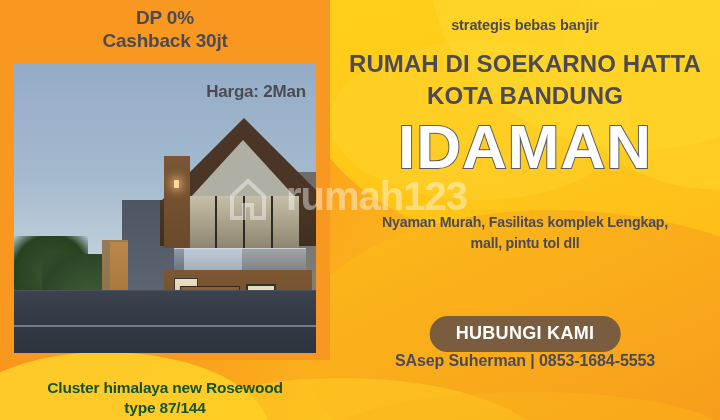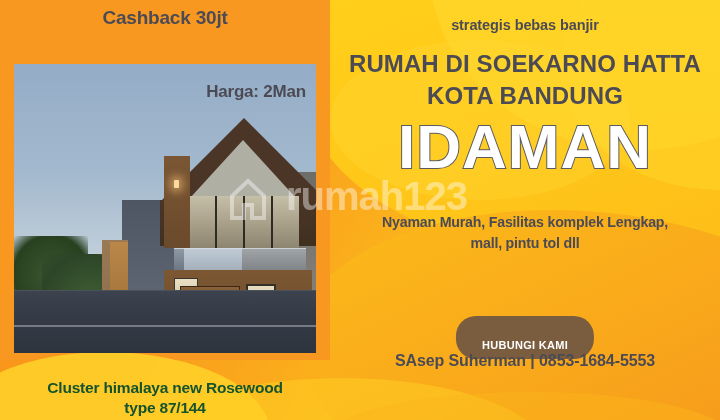--- a/index.html
+++ b/index.html
@@ -410,24 +410,24 @@
     line-height: 1.45;
     letter-spacing: -.2px;
   }
   .cta {
     position: absolute;
     left: 50%;
     transform: translateX(-50%);
     top: 316px;
     background: #7A5C3E;
     color: #FFFFFF;
-    font-size: 11px;
+    font-size: 18px;
     font-weight: bold;
     letter-spacing: .3px;
-    padding: 23px 26px 8px;
+    padding: 7px 26px 8px;
     border-radius: 20px;
     border: none;
     cursor: pointer;
     font-family: "Liberation Sans", sans-serif;
   }
   .contact {
     position: absolute;
     left: 0; right: 0; top: 352px;
     font-size: 16px;
     font-weight: bold;
@@ -470,20 +470,21 @@
   <div class="bg-swoosh-a"></div>
   <div class="bg-swoosh-b"></div>
   <div class="bg-swoosh-c"></div>
   <div class="bg-bottom-orange"></div>
   <div class="bg-left-flat"></div>
   <div class="bg-bl-swoosh-1"></div>
   <div class="bg-bl-swoosh-2"></div>
   <div class="bg-bl-swoosh-3"></div>
 
   <div class="promo-lines">
+    <div class="promo-dp">DP 0%</div>
     <div class="promo-cb">Cashback 30jt</div>
   </div>
 
   <div class="photo">
     <div class="sky"></div>
 
     <div class="tree-mass2"></div>
     <div class="tree-mass"></div>
 
     <div class="h-right-block"></div>

